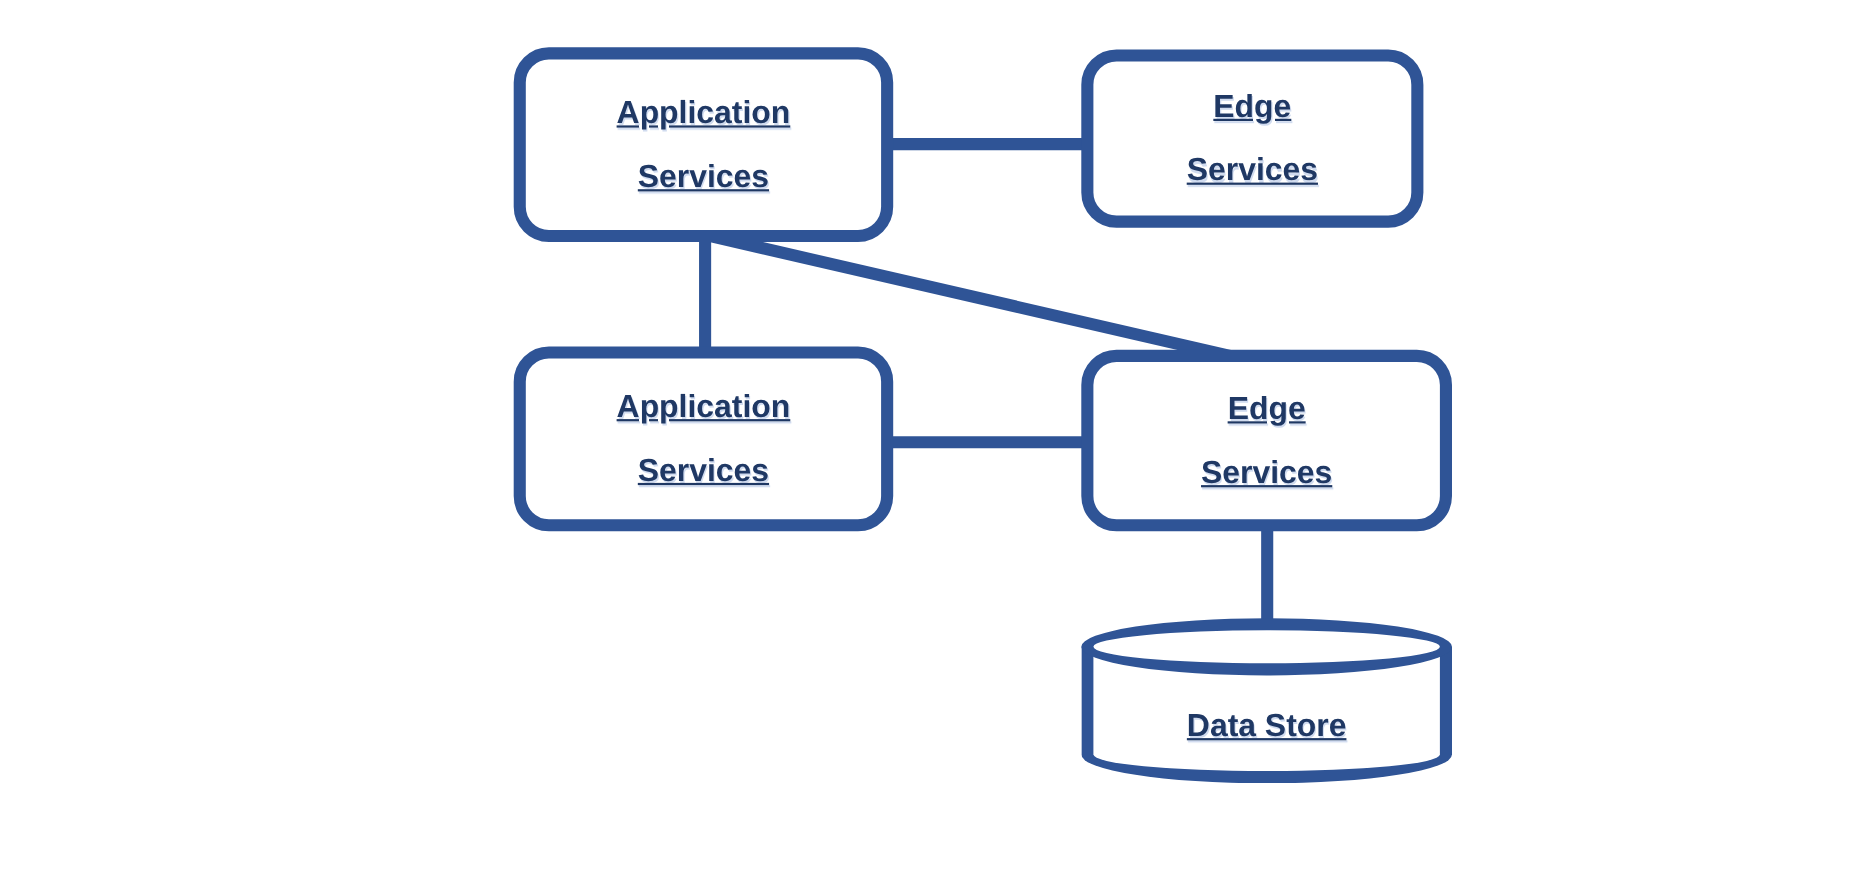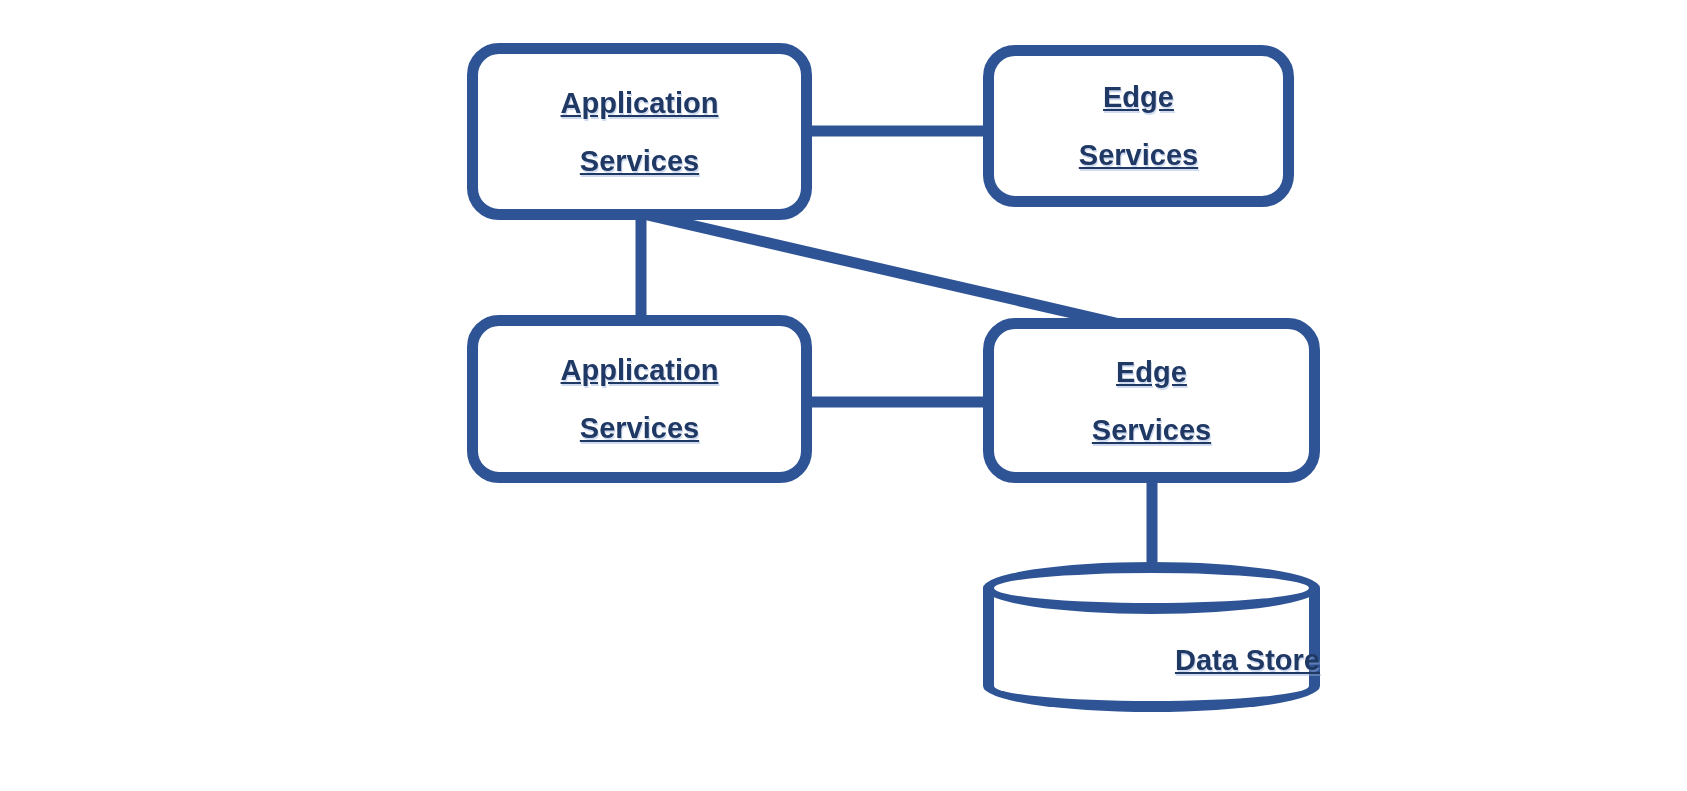--- a/index.html
+++ b/index.html
@@ -81,21 +81,21 @@
     z-index: 1;
   }
   .cyl-label {
     position: absolute;
     left: 0;
     right: 0;
     top: 52px;
     bottom: 6px;
     display: flex;
     align-items: center;
-    justify-content: flex-end;
+    justify-content: center;
     z-index: 3;
   }
 </style>
 </head>
 <body>
 
 <div class="canvas">
 
   <svg class="connectors" width="1687" height="791" viewBox="0 0 1687 791" aria-hidden="true">
     <line class="connector" x1="800" y1="131" x2="995" y2="131"></line>

